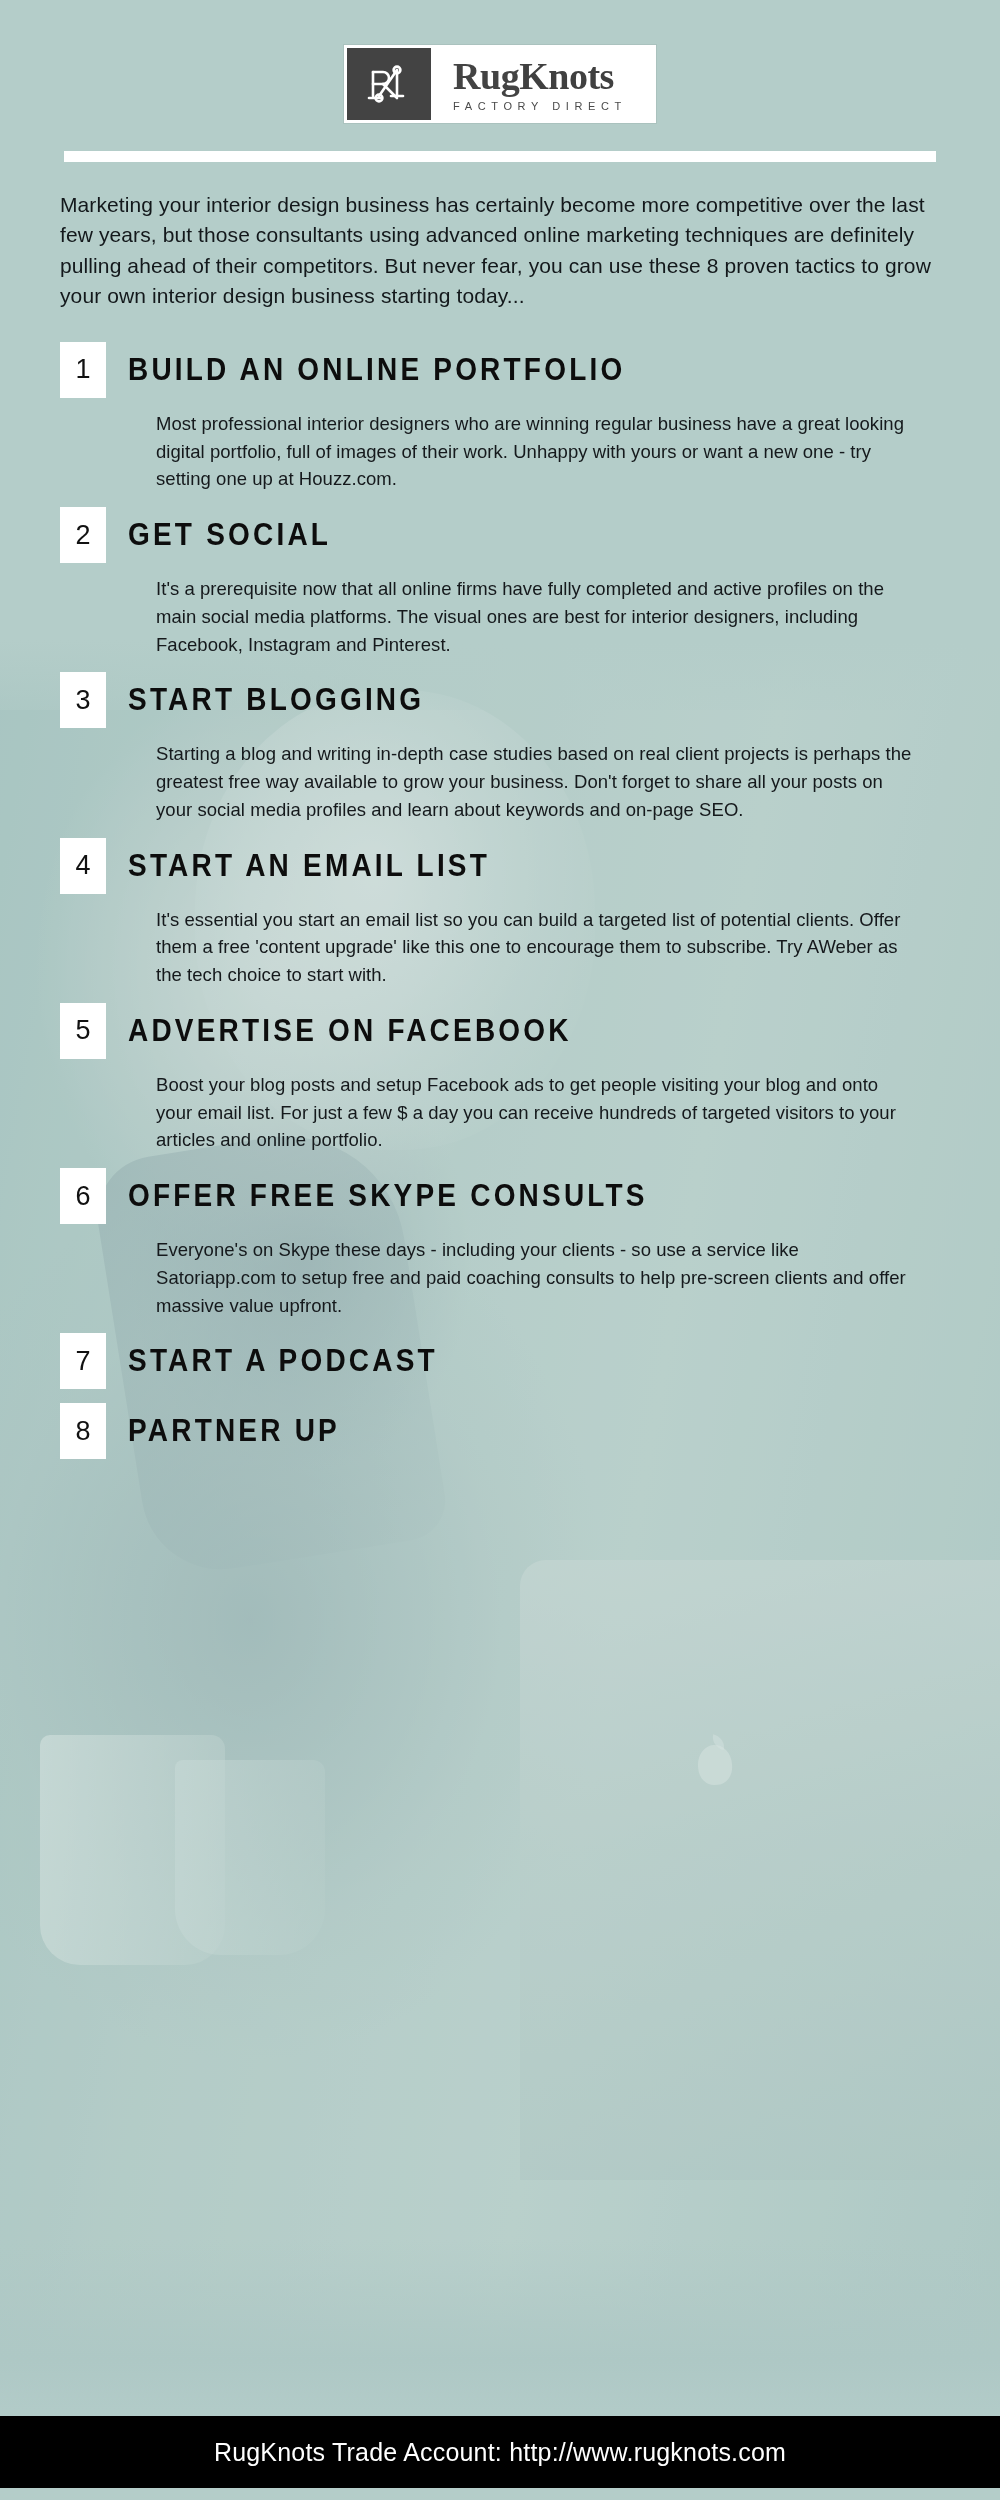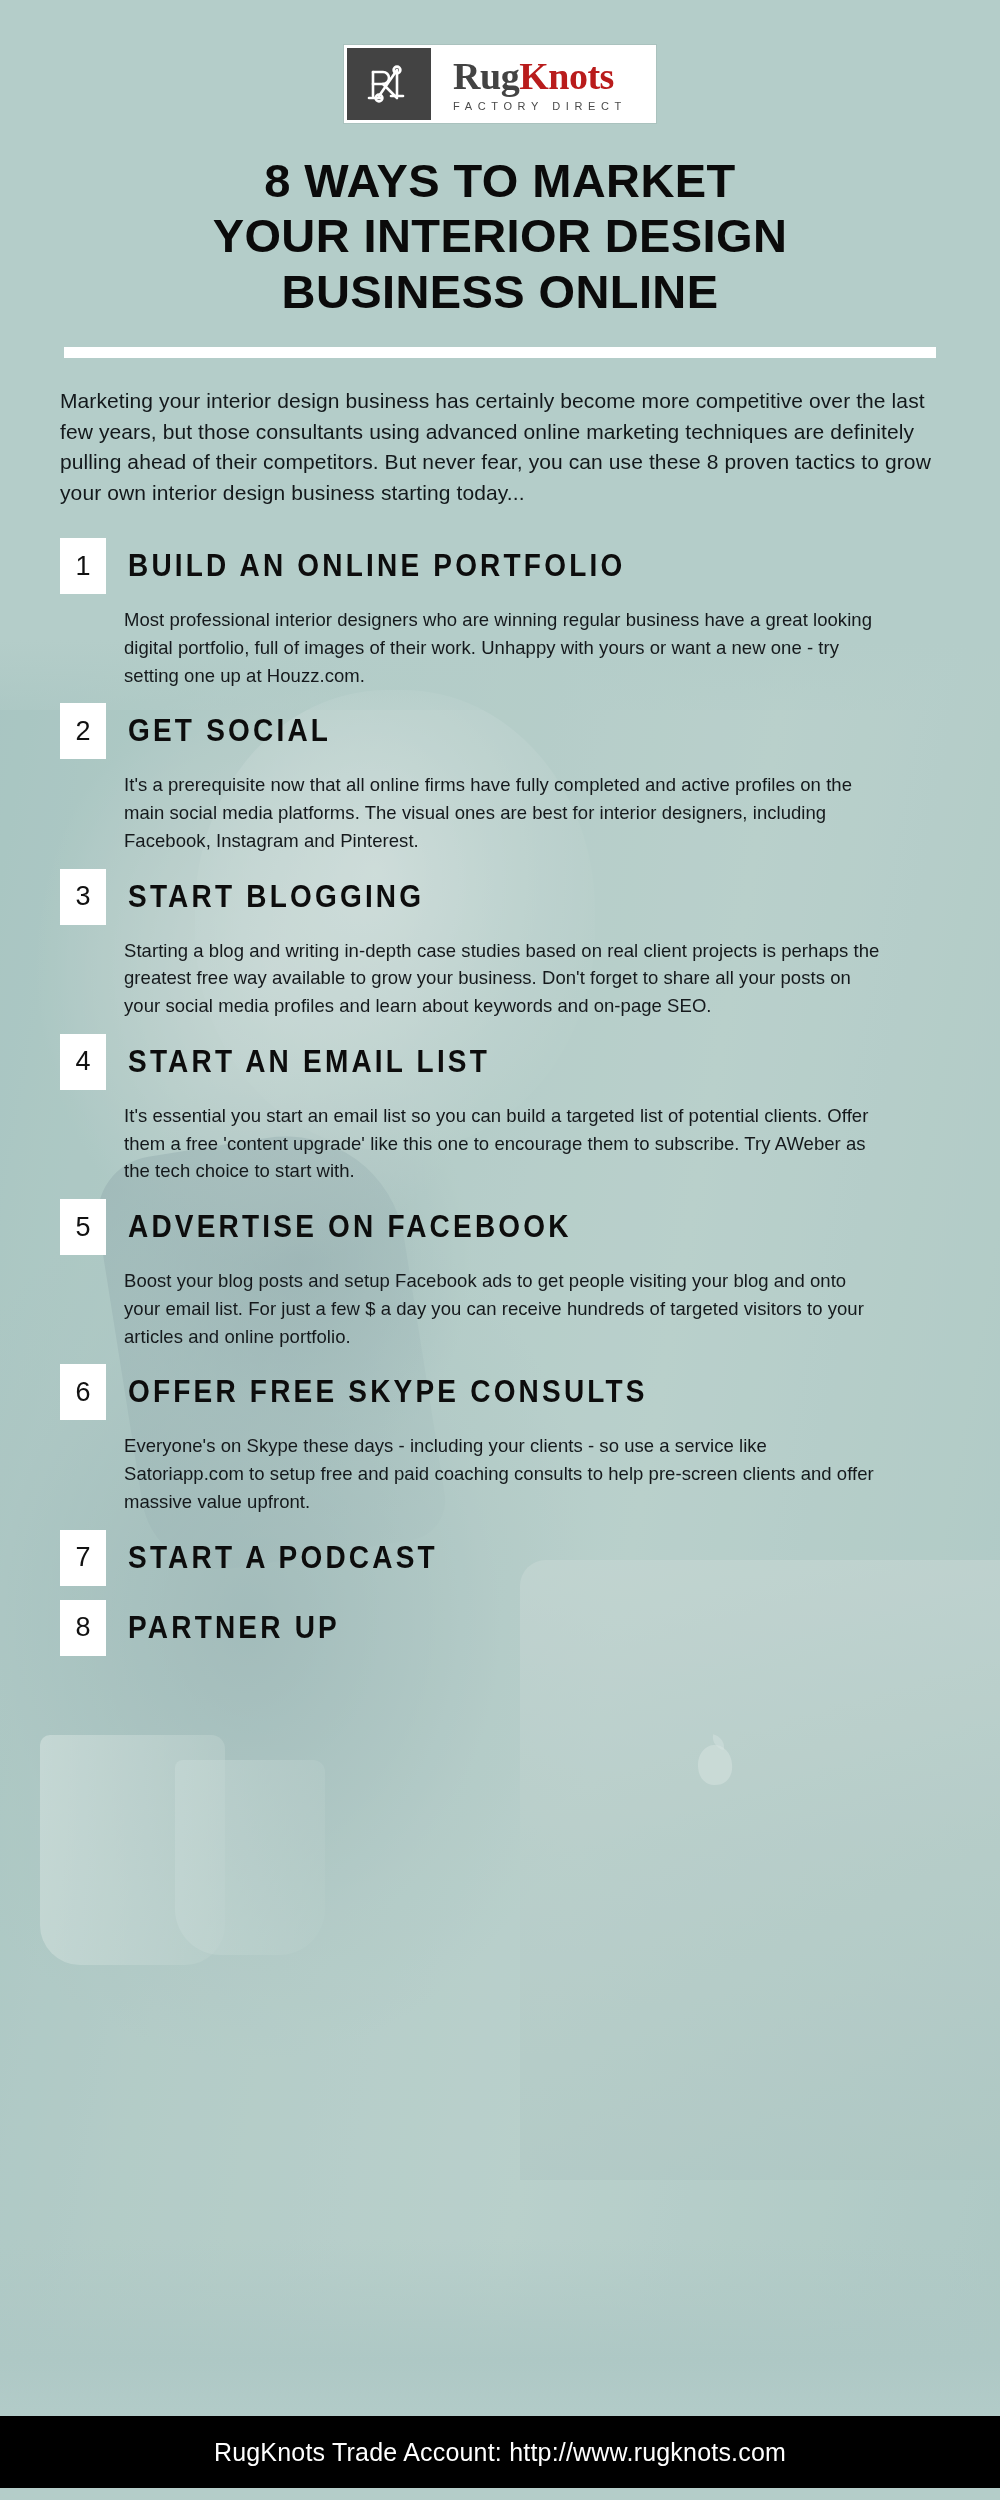--- a/index.html
+++ b/index.html
@@ -151,21 +151,21 @@
   }
   .logo-word {
     font-family: "Liberation Serif", serif;
     font-size: 38px;
     font-weight: 700;
     line-height: 1;
     letter-spacing: -0.5px;
     color: #434343;
     white-space: nowrap;
   }
-  .logo-word .accent { color: #b91c1c; }
+  .logo-word .accent { color: #404040; }
   .logo-sub {
     font-family: "Liberation Sans", sans-serif;
     font-size: 11px;
     font-weight: 400;
     letter-spacing: 5.6px;
     color: #4a4a4a;
     margin-top: 5px;
     text-align: center;
     white-space: nowrap;
   }
@@ -229,21 +229,21 @@
     font-family: "Liberation Sans", sans-serif;
     font-weight: 700;
     font-size: 28px;
     letter-spacing: 3.2px;
     color: #0d0d0d;
     white-space: nowrap;
     transform: scaleY(1.12);
     transform-origin: left center;
   }
   .section-body {
-    margin: 12px 0 0 64px;
+    margin: 12px 0 0 96px;
     width: 760px;
     font-size: 18.5px;
     line-height: 1.5;
     color: #15191c;
     letter-spacing: 0.05px;
   }
 
   
   .footer {
     position: absolute;
@@ -299,25 +299,20 @@
             </g>
           </svg>
         </div>
         <div class="logo-text">
           <div class="logo-word"><span>Rug</span><span class="accent">Knots</span></div>
           <div class="logo-sub">FACTORY DIRECT</div>
         </div>
       </div>
     </div>
 
-    <h1 class="main-title">
-      <span>8 WAYS TO MARKET</span>
-      <span>YOUR INTERIOR DESIGN</span>
-      <span>BUSINESS ONLINE</span>
-    </h1>
 
     <div class="title-rule"></div>
 
     <p class="intro">Marketing your interior design business has certainly become more competitive over the last few years, but those consultants using advanced online marketing techniques are definitely pulling ahead of their competitors. But never fear, you can use these 8 proven tactics to grow your own interior design business starting today...</p>
 
     <div class="sections">
 
       <div class="section">
         <div class="section-head">
           <div class="num-box">1</div>

